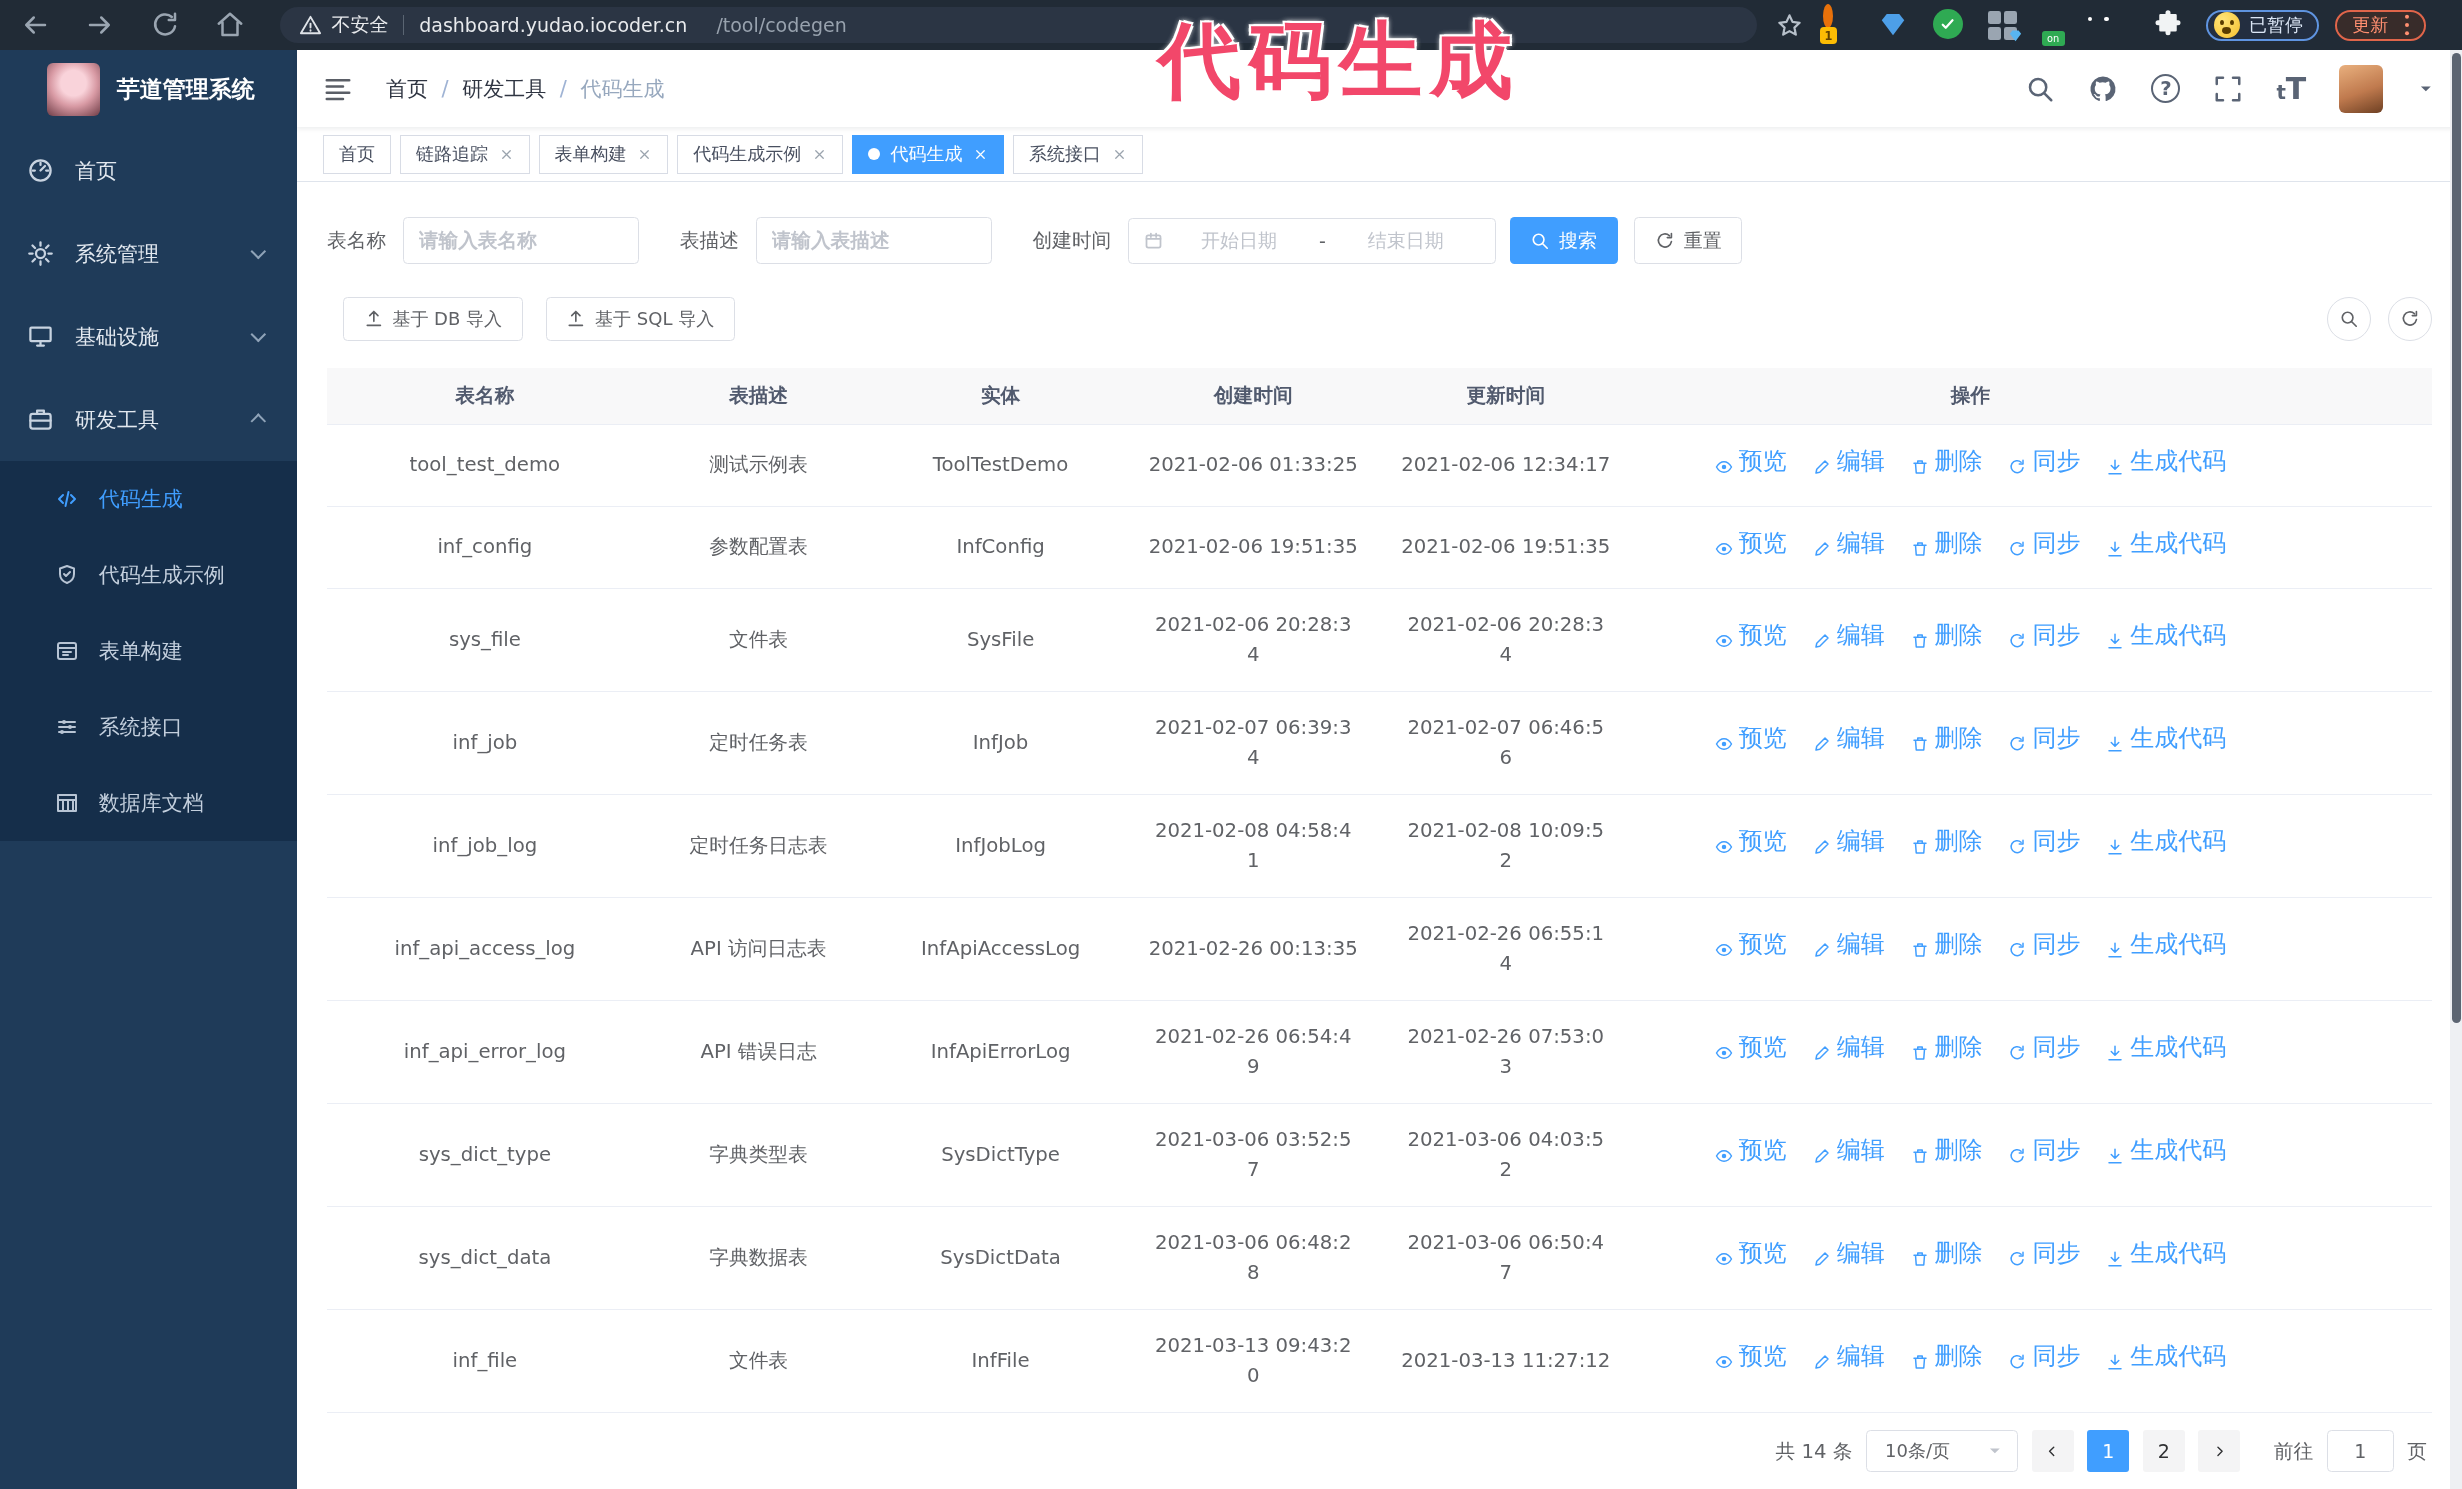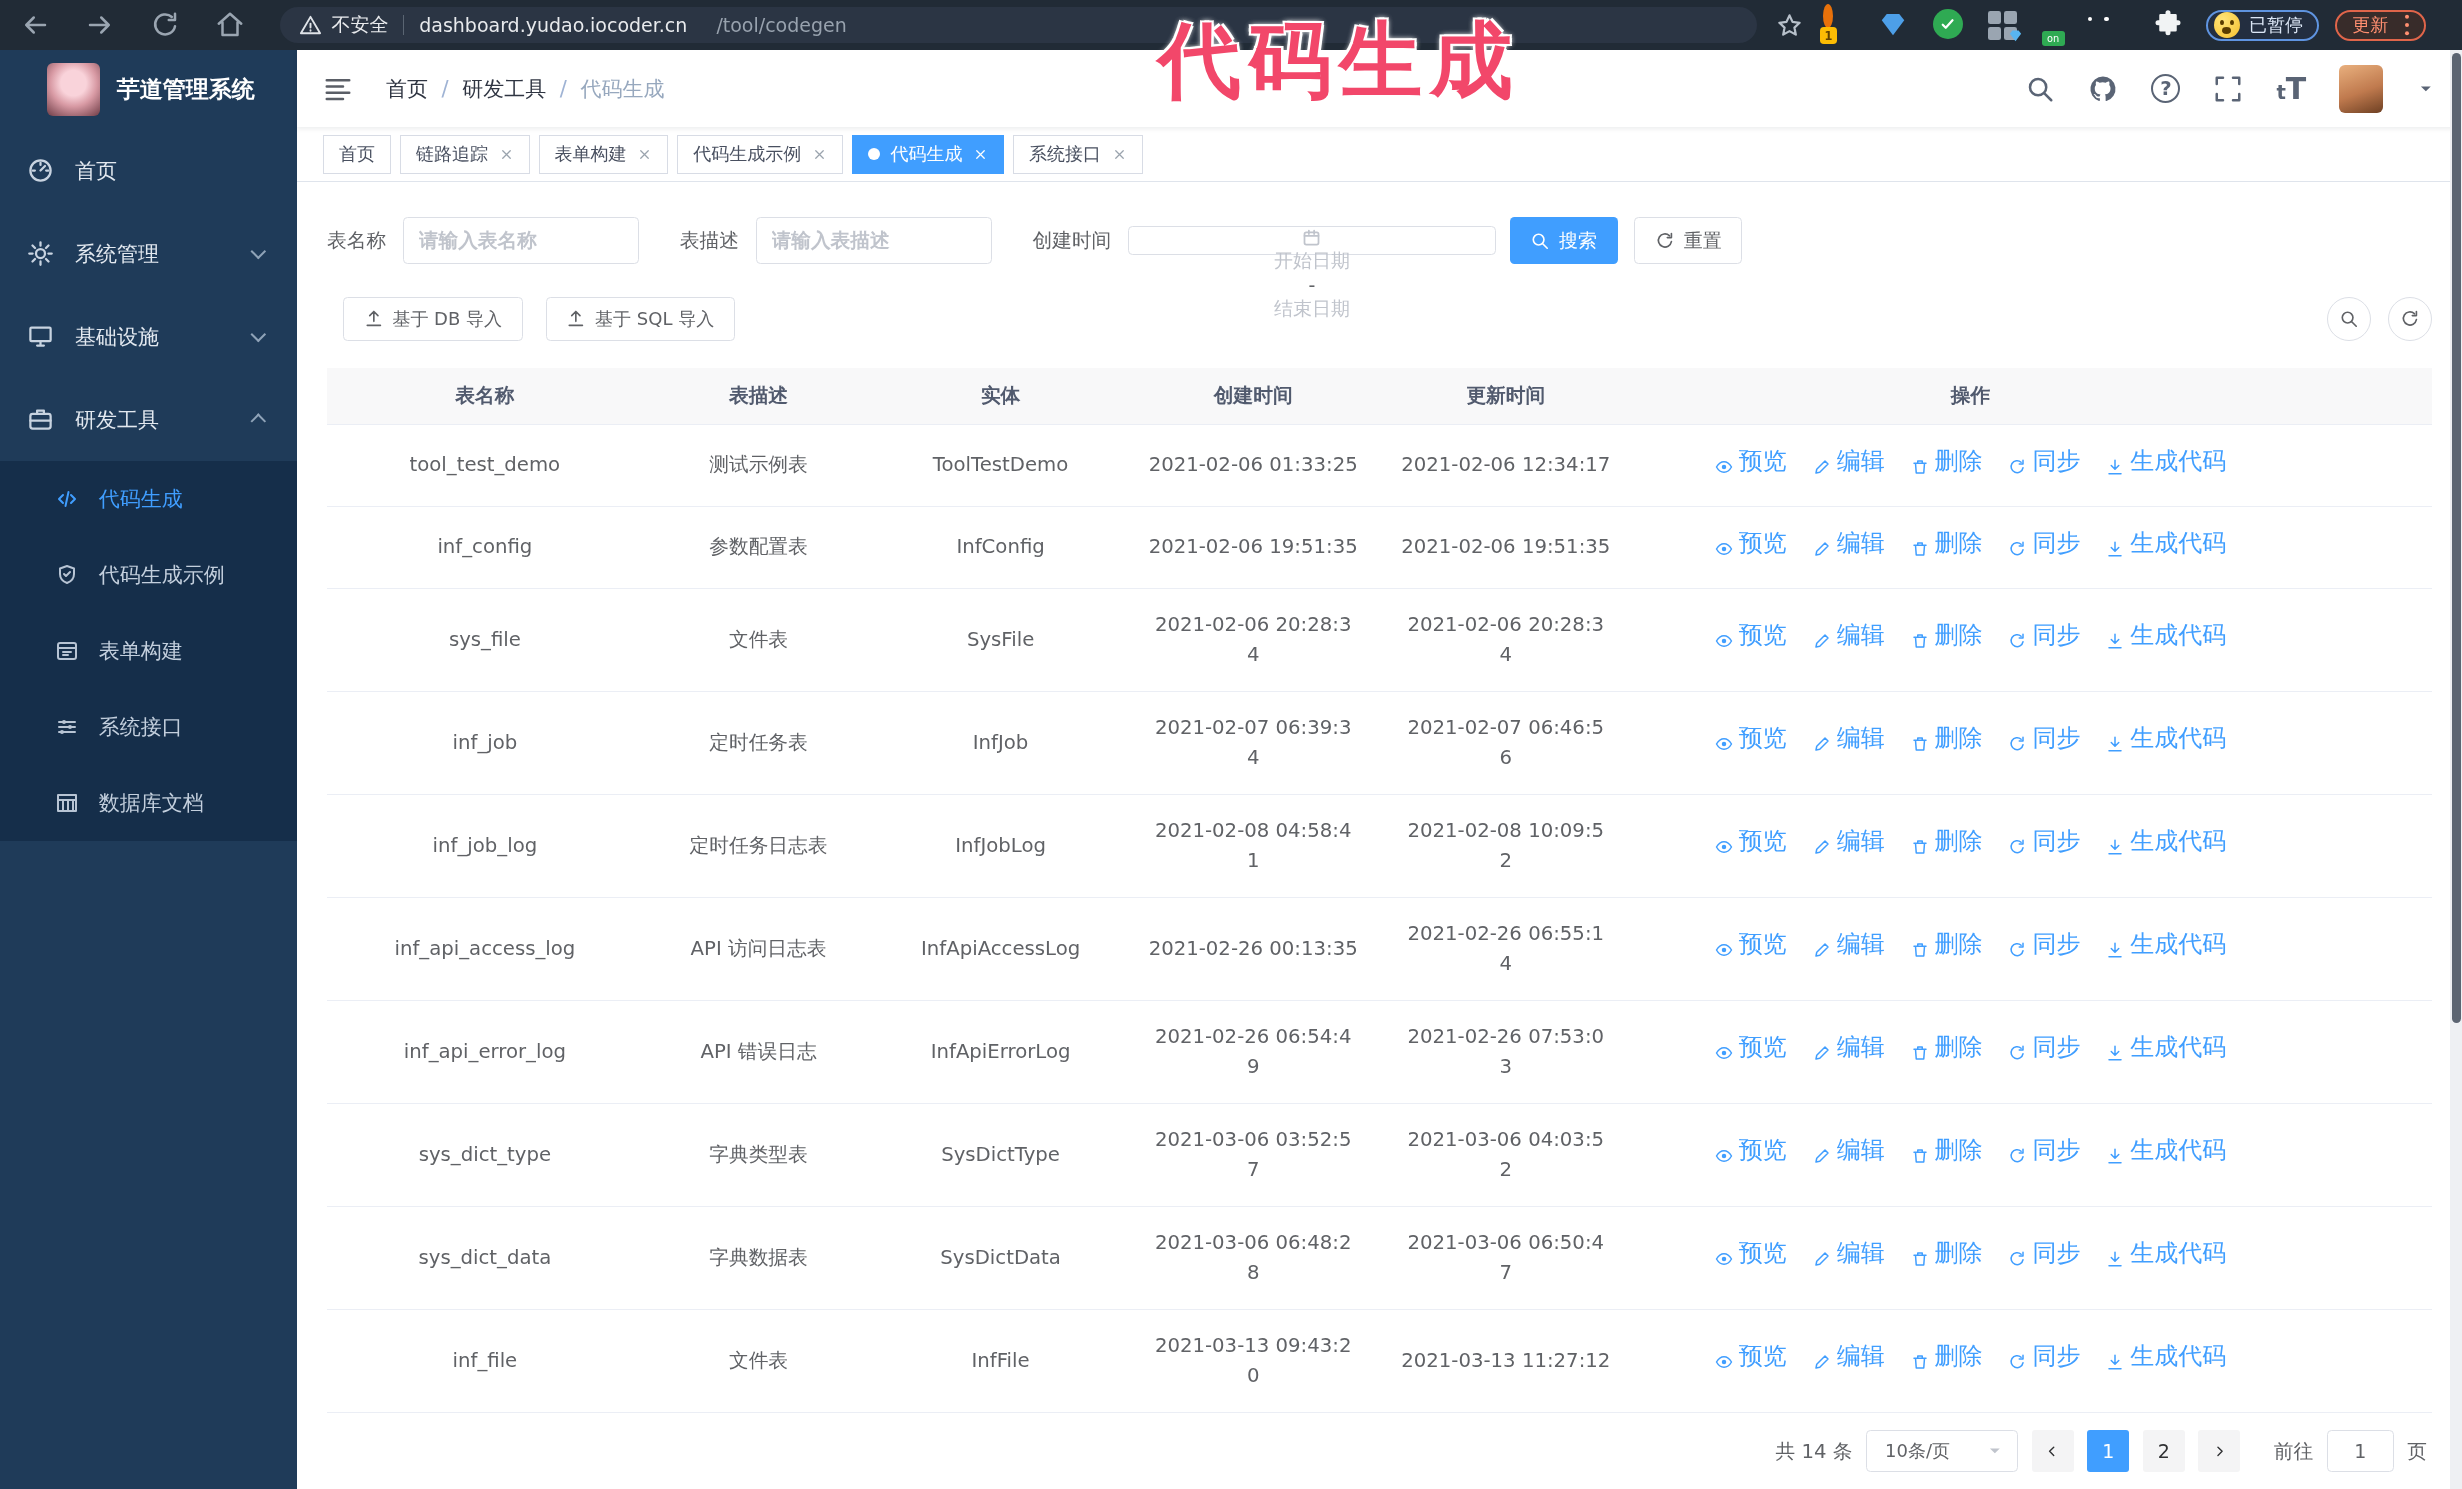--- a/index.html
+++ b/index.html
@@ -92,22 +92,22 @@
   .tab.active svg.x { color:#fff; }
 
   .content { flex:1; padding:0 30px; position:relative; }
 
   .filter { display:flex; align-items:center; margin-top:35px; font-size:19.7px; color:#606266; }
   .flabel { margin-right:16.7px; white-space:nowrap; }
   .gap { margin-left:41px; }
   input.text { width:236px; height:47px; border:0.8px solid #dcdfe6; border-radius:4.5px; padding:0 15px;
     font-size:19.7px; color:#606266; outline:none; font-family:inherit;font-weight:bold; }
   input.text::placeholder { color:#c0c4cc; }
-  .daterange { width:368px; height:29px; border:0.8px solid #dcdfe6; border-radius:4.5px; display:flex;
-    align-items:center; padding:0 13.6px; color:#c0c4cc; font-size:19px;flex-direction:column; }
+  .daterange { width:368px; height:46px; border:0.8px solid #dcdfe6; border-radius:4.5px; display:flex;
+    align-items:center; padding:0 13.6px; color:#c0c4cc; font-size:19px; }
   .daterange svg { width:21px; height:21px; flex:none; }
   .daterange .ph { flex:1; text-align:center; }
   .daterange .rsep { color:#606266; padding:0 4.5px; }
   .btn { height:47px; border-radius:4.5px; display:inline-flex; align-items:center; gap:9px;
     font-size:19px; padding:0 19.7px; cursor:pointer; border:0.8px solid transparent; white-space:nowrap; }
   .btn svg { width:19.7px; height:19.7px; }
   .btn.primary { background:#409eff; color:#fff; margin-left:13.6px; }
   .btn.plain { background:#fff; color:#606266; border-color:#dcdfe6; margin-left:16.7px; }
 
   .toolbar-row { display:flex; align-items:flex-start; margin-top:33px;margin-left:16px; }

